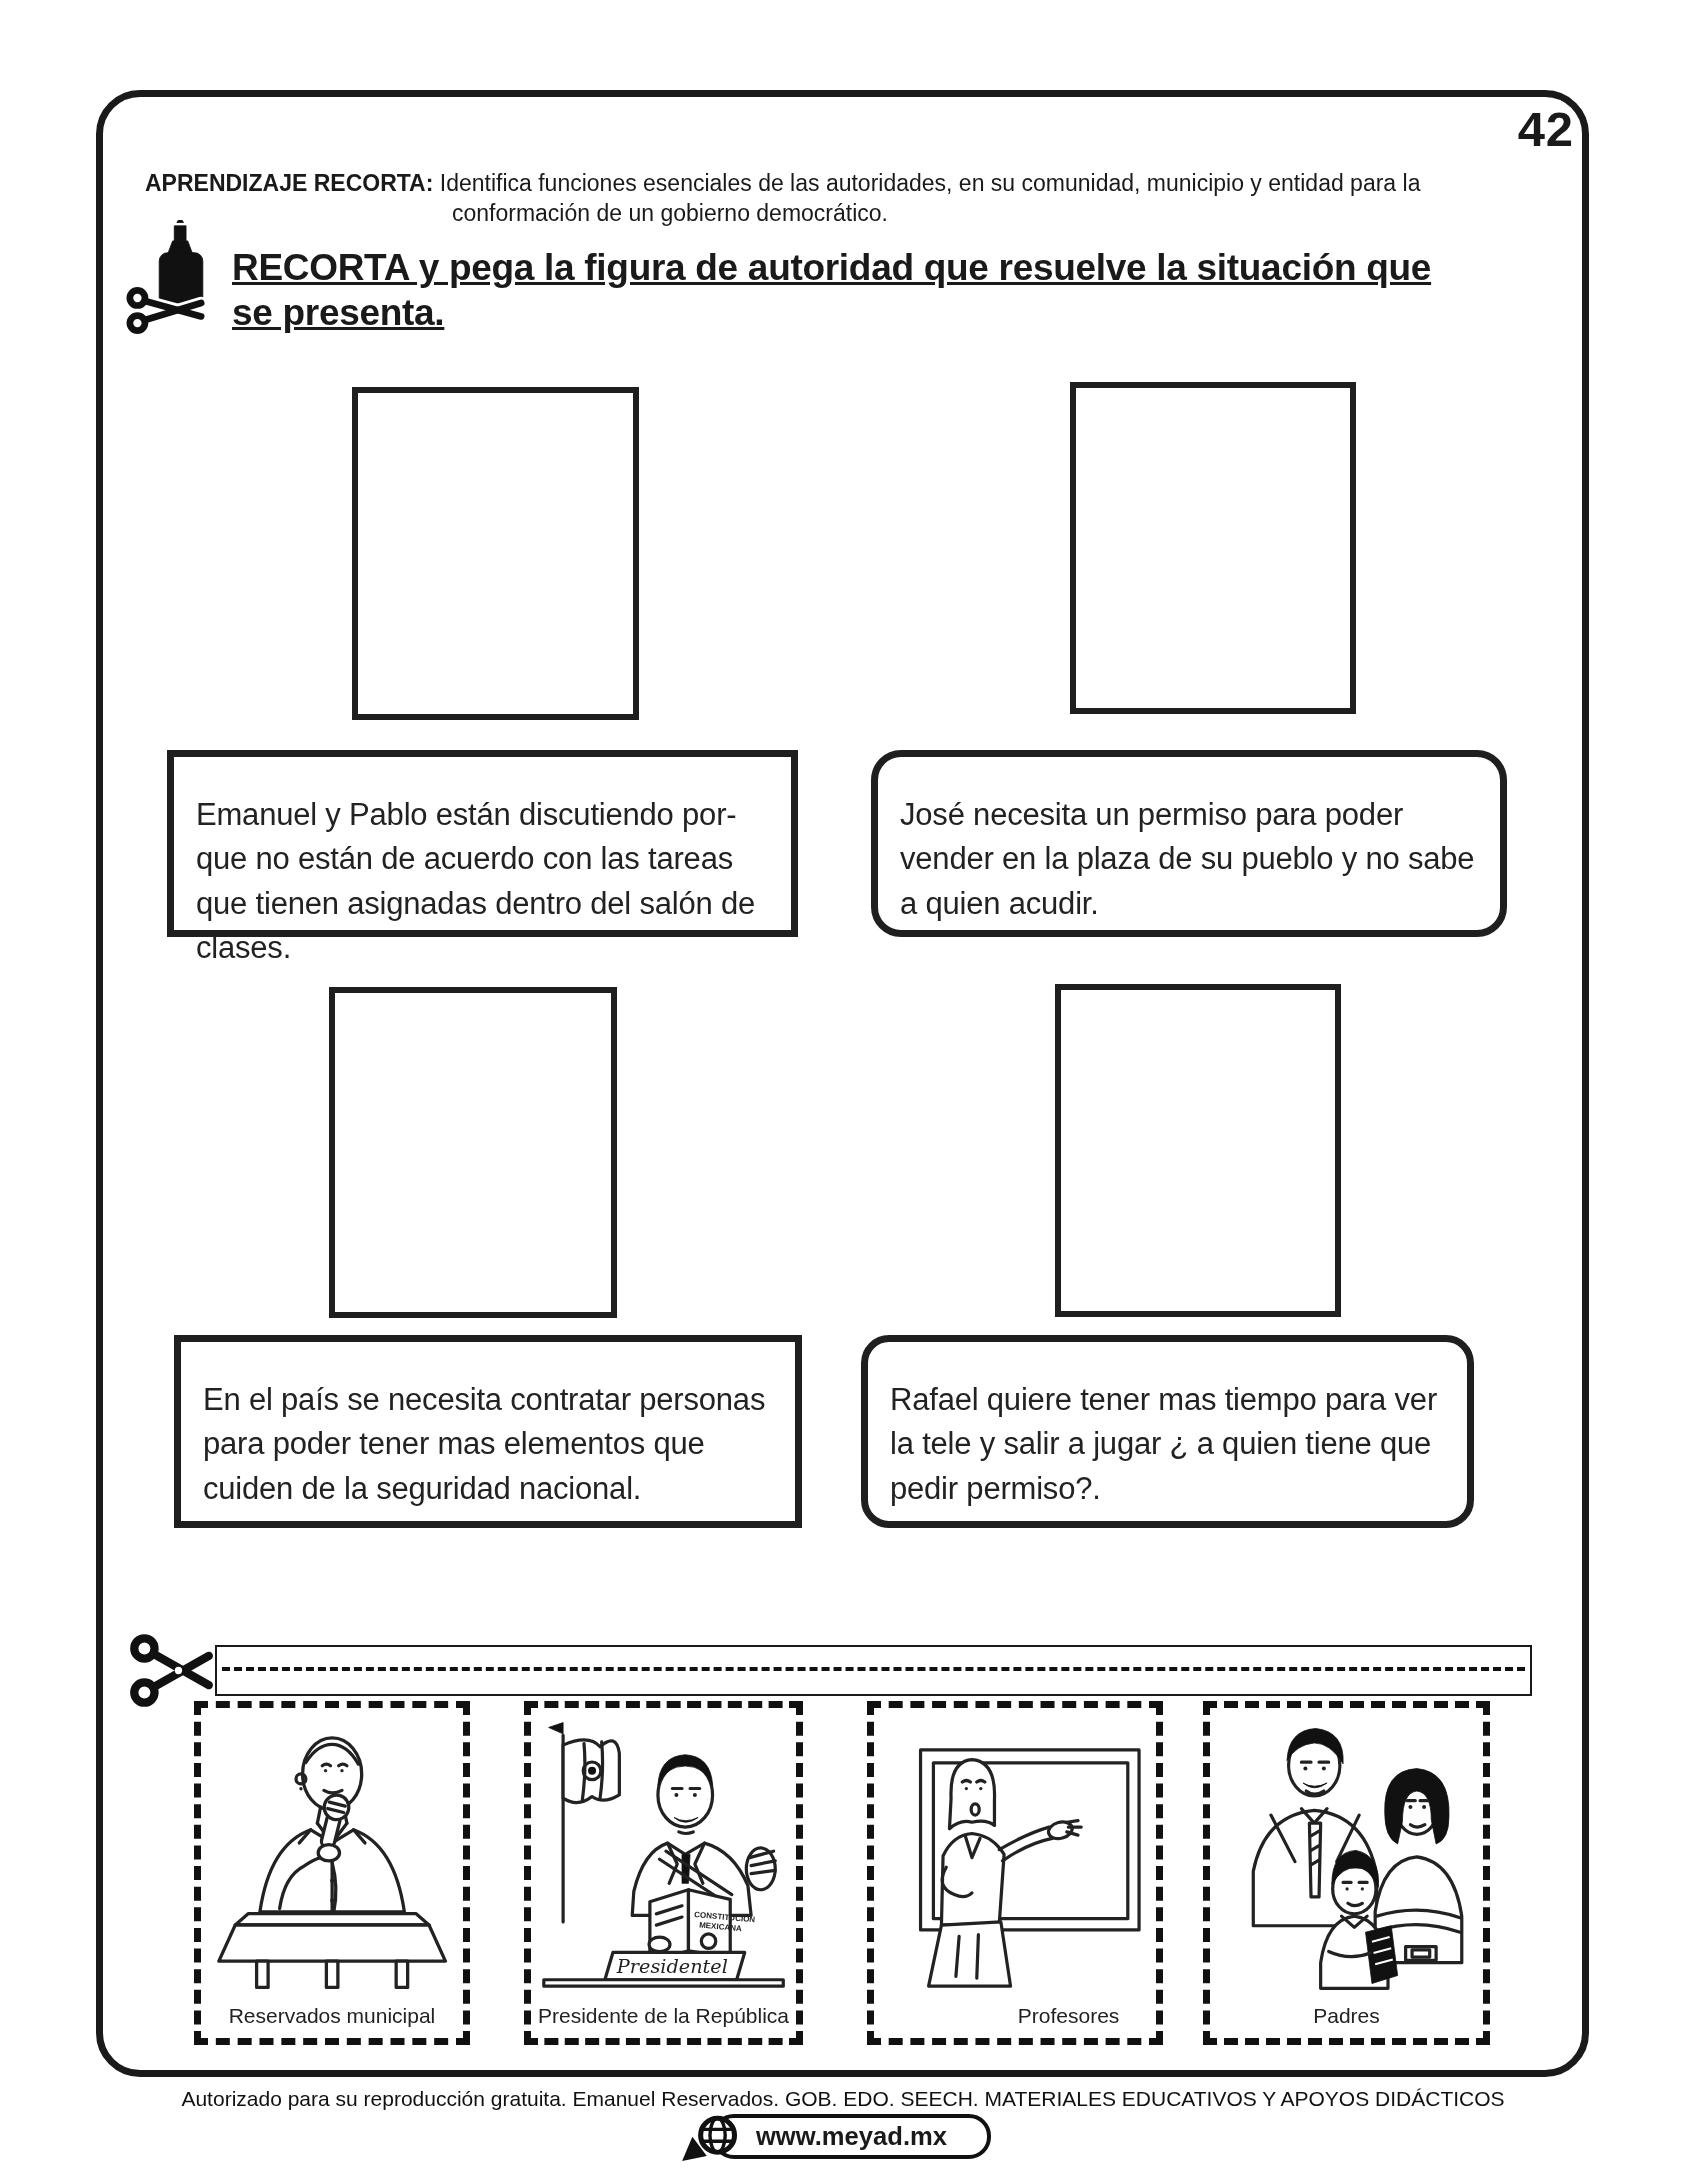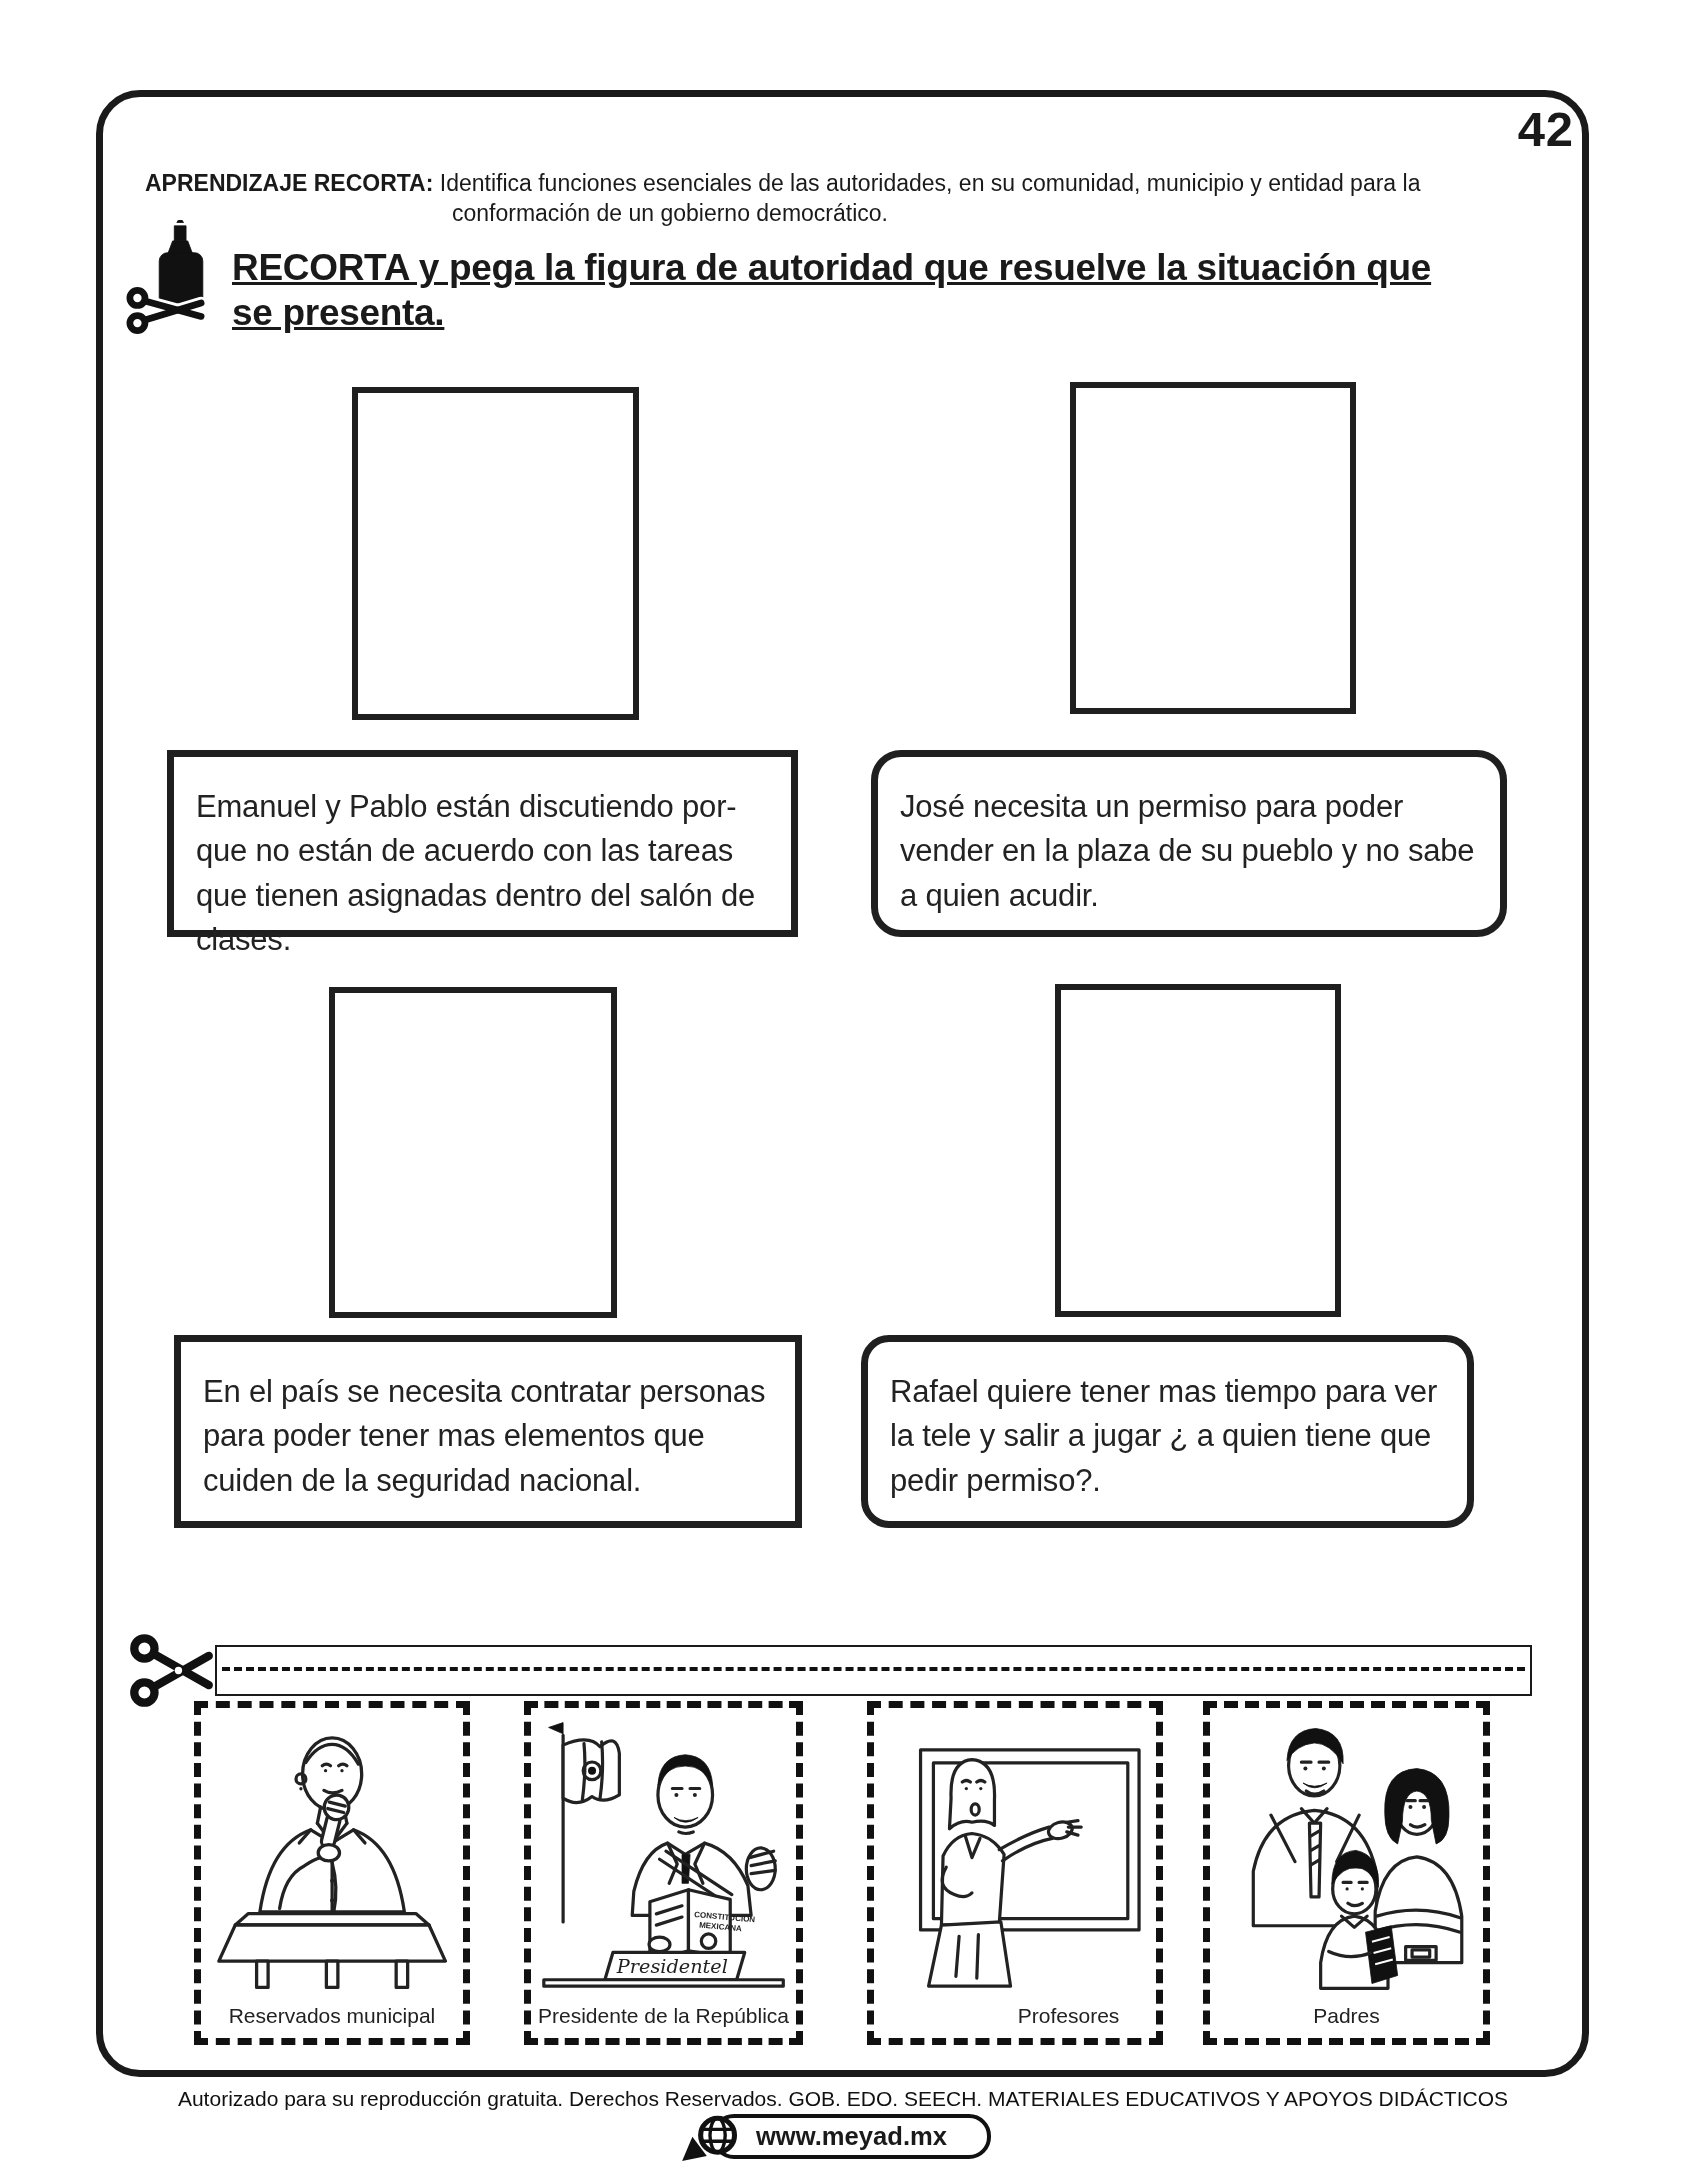--- a/index.html
+++ b/index.html
@@ -22,21 +22,21 @@
     left:232px;top:245px;width:1303px;font-size:37px;font-weight:700;
     line-height:1.22;white-space:pre-line;letter-spacing:-0.3px;text-decoration:underline;
   }
   .paste-box{border:6.8px solid #1f1f1f;background:#fff;box-sizing:border-box;}
   .pb1{left:352px;top:387px;width:287px;height:333px;}
   .pb2{left:1070px;top:382px;width:286px;height:332px;}
   .pb3{left:329px;top:987px;width:288px;height:331px;}
   .pb4{left:1055px;top:984px;width:286px;height:333px;}
   .situation{
     border:7.7px solid #1f1f1f;background:#fff;box-sizing:border-box;
-    padding:28px 22px;font-size:31px;line-height:1.43;white-space:pre-line;
+    padding:36px 22px;font-size:31px;line-height:1.43;white-space:pre-line;
     color:#222;letter-spacing:-0.2px;
   }
   .s1{left:167px;top:750px;width:631px;height:187px;}
   .s2{left:871px;top:750px;width:636px;height:187px;border-radius:30px;}
   .s3{left:174px;top:1335px;width:628px;height:193px;}
   .s4{left:861px;top:1335px;width:613px;height:193px;border-radius:28px;}
   .cut-strip{
     left:215px;top:1645px;width:1317px;height:51px;border:2.6px solid #1a1a1a;
     box-sizing:border-box;background:#fff;
   }
@@ -267,21 +267,21 @@
       <path class="lnf" d="M128,306 Q136,252 170,248 Q204,252 212,306 L212,338 L128,338 Z"></path>
       <path class="ln" d="M154,248 L170,262 L186,248"></path>
       <polygon class="blk" points="184,268 216,260 224,322 192,332"></polygon>
       <path d="M192,280 L214,274 M194,294 L216,288 M196,308 L218,302" stroke="#fff" stroke-width="2.5" fill="none"></path>
       <path class="ln" d="M138,292 Q164,304 190,294"></path>
     </svg>
   </div>
   <div class="cut-label">Padres</div>
 </div>
 
-<div class="abs footer-rights">Autorizado para su reproducción gratuita. Derechos Reservados. GOB. EDO. SEECH. MATERIALES EDUCATIVOS Y APOYOS DIDÁCTICOS</div>
+<div class="abs footer-rights">Autorizado para su reproducción gratuita. Emanuel Reservados. GOB. EDO. SEECH. MATERIALES EDUCATIVOS Y APOYOS DIDÁCTICOS</div>
 <div class="abs pill-wrap">
   <div class="pill">
     <span>www.meyad.mx</span>
     <span class="globe">
       <svg viewBox="0 0 72 74" width="61" height="63">
         <circle cx="42" cy="32" r="20" fill="#fff" stroke="#111" stroke-width="6"></circle>
         <ellipse cx="42" cy="32" rx="9" ry="20" fill="none" stroke="#111" stroke-width="4"></ellipse>
         <line x1="23" y1="25" x2="61" y2="25" stroke="#111" stroke-width="4"></line>
         <line x1="23" y1="39" x2="61" y2="39" stroke="#111" stroke-width="4"></line>
         <polygon points="2,64 10,34 30,54" fill="#111" transform="rotate(8 12 50)"></polygon>

